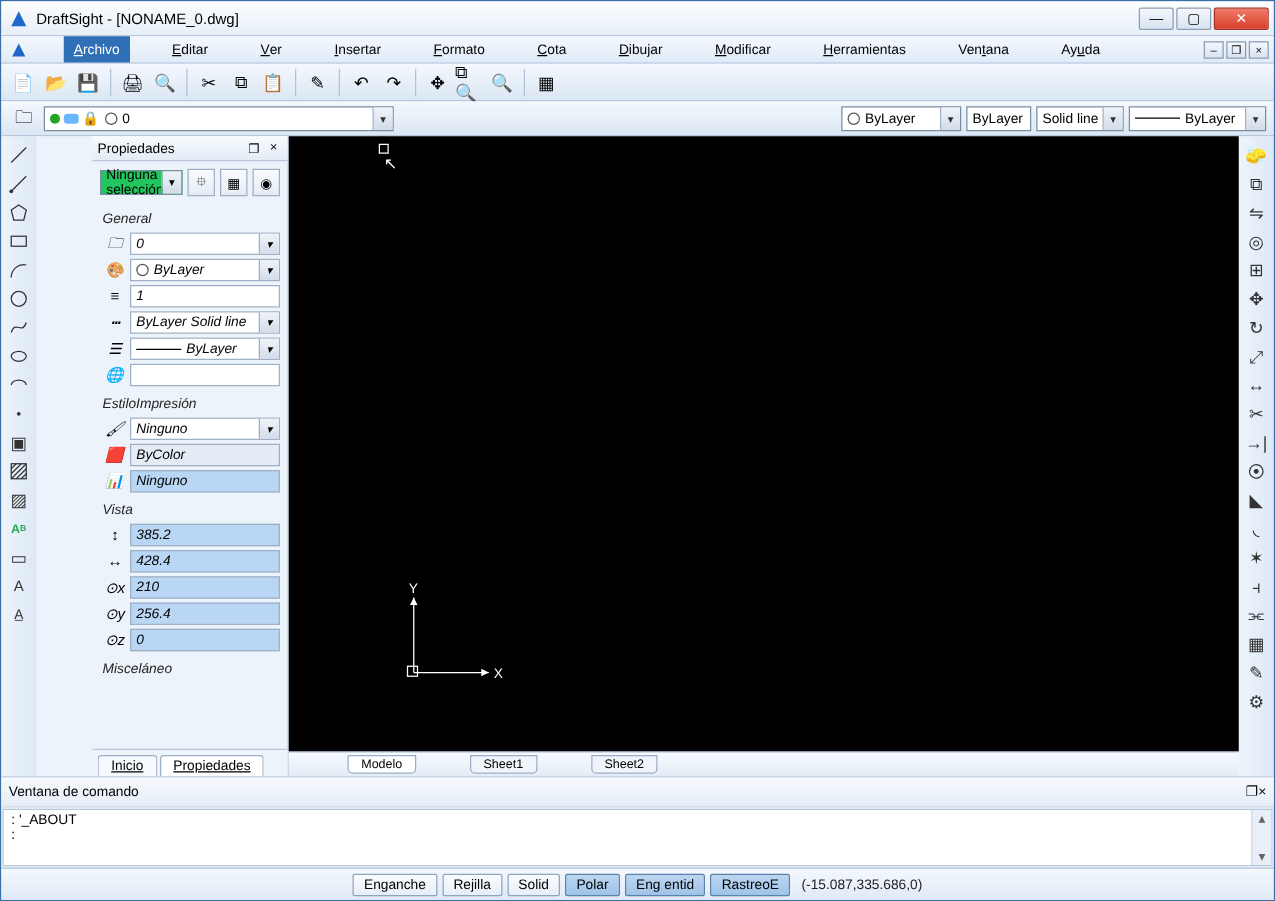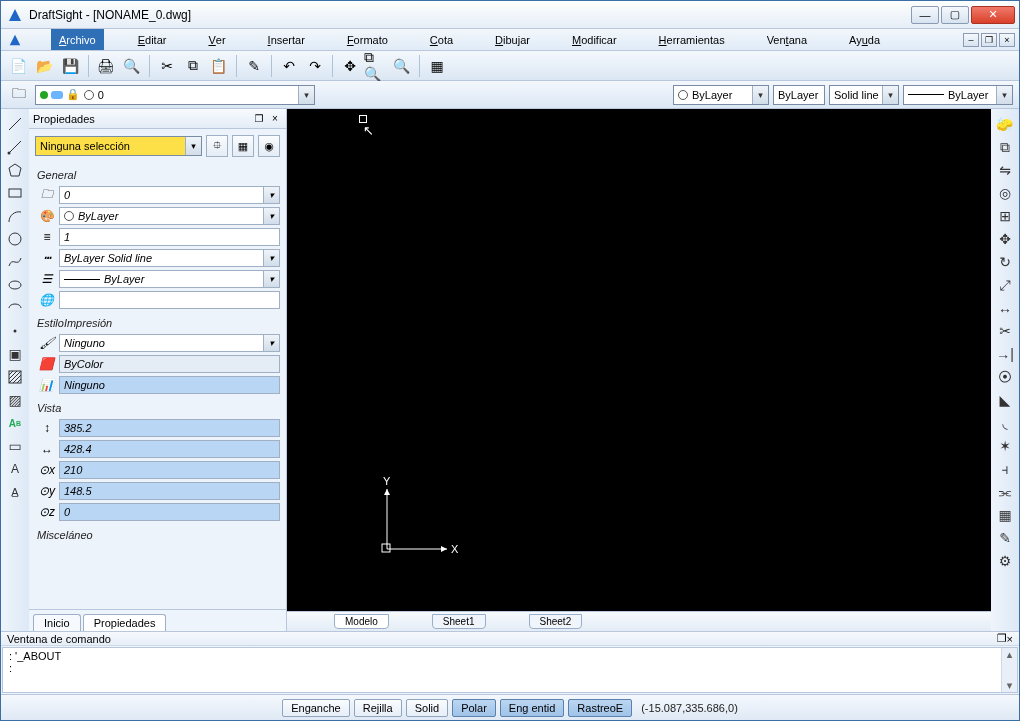--- a/index.html
+++ b/index.html
@@ -38,61 +38,61 @@
 .sw-dot { width: 8px; height: 8px; background: #22a522; border-radius: 50%; margin-right: 3px; }
 .sw-freeze { width: 12px; height: 8px; background: #6bb5ff; border-radius: 3px; margin-right: 3px; }
 
 
 .workrow { flex: 1; display: flex; min-height: 0; }
 .leftbar, .rightbar { width: 28px; background: linear-gradient(90deg,#eef4fb,#dde9f6); display: flex; flex-direction: column; align-items: center; padding: 4px 0; gap: 1px; }
 .vbtn { width: 22px; height: 22px; display: flex; align-items: center; justify-content: center; cursor: pointer; font-size: 14px; color: #333; }
 .vbtn svg { width: 16px; height: 16px; }
 
 
-.props-panel { width: 258px; background: #edf3fa; border-right: 1px solid #b8c7db; display: flex; flex-direction: column; }
+.props-panel { width: 202px; background: #edf3fa; border-right: 1px solid #b8c7db; display: flex; flex-direction: column; padding-left: 45px; }
 .panel-title { height: 20px; background: linear-gradient(#f8fbfe,#e3ecf6); border-bottom: 1px solid #b8c7db; display: flex; align-items: center; padding: 0 4px; font-size: 11px; }
 .panel-title .pspacer { flex: 1; }
 .panel-title .pbtn { width: 14px; height: 14px; font-size: 10px; display: flex; align-items: center; justify-content: center; cursor: pointer; margin-left: 2px; }
 .sel-row { padding: 6px; display: flex; gap: 4px; align-items: center; }
-.sel-combo { flex: 1; height: 20px; border: 1px solid #7a8ca3; background: #fde047; display: flex; align-items: center; padding: 0 4px; position: relative; }
+.sel-combo { flex: 1; height: 20px; border: 1px solid #7a8ca3; background: #22c55e; display: flex; align-items: center; padding: 0 4px; position: relative; }
 .sel-combo .dd { position: absolute; right: 0; top: 0; bottom: 0; width: 16px; background: linear-gradient(#f0f4f9,#d1dde9); border-left: 1px solid #a0b0c4; display: flex; align-items: center; justify-content: center; }
 .sel-combo .dd::after { content: "▾"; font-size: 9px; }
 .sbtn { width: 22px; height: 22px; border: 1px solid #a0b0c4; background: linear-gradient(#fafcfe,#e4ecf5); display: flex; align-items: center; justify-content: center; cursor: pointer; }
 .props-body { flex: 1; overflow-y: auto; padding: 0 6px 6px 6px; position: relative; font-style: italic; }
 .props-body::-webkit-scrollbar { width: 16px; }
 .props-body::-webkit-scrollbar-track { background: #e8eff8; }
 .props-body::-webkit-scrollbar-thumb { background: #c3d4e6; border: 1px solid #a0b4ca; }
 .group-h { font-size: 11px; color: #222; padding: 6px 2px 4px 2px; }
 .prop-row { display: flex; align-items: center; height: 20px; margin-bottom: 1px; }
 .prop-ico { width: 24px; display: flex; align-items: center; justify-content: center; font-size: 12px; }
 .prop-val { flex: 1; height: 18px; border: 1px solid #a0b0c4; background: #fff; padding: 0 4px; display: flex; align-items: center; position: relative; }
 .prop-val.ro { background: #e4ecf5; }
 .prop-val.hl { background: #b9d6f4; }
 .prop-val .dd2 { position: absolute; right: 0; top: 0; bottom: 0; width: 16px; background: linear-gradient(#f0f4f9,#d1dde9); border-left: 1px solid #a0b0c4; display: flex; align-items: center; justify-content: center; cursor: pointer; }
 .prop-val .dd2::after { content: "▾"; font-size: 9px; }
 
 .bottom-tabs { height: 22px; background: #eef4fb; display: flex; align-items: flex-end; padding: 0 4px; border-top: 1px solid #b8c7db; }
-.btab { padding: 2px 10px; border: 1px solid #a0b0c4; border-bottom: none; background: #f6f9fd; margin-right: 2px; cursor: pointer; border-radius: 3px 3px 0 0; }
+.btab { padding: 2px 10px; border: 1px solid #a0b0c4; border-bottom: none; background: #f6f9fd; margin-right: 2px; cursor: pointer; border-radius: 3px 3px 0 0; text-decoration: underline; }
 .btab.active { background: #fff; }
 
 
 .center-col { flex: 1; display: flex; flex-direction: column; min-width: 0; }
 .canvas { flex: 1; background: #000; position: relative; }
 .ucs { position: absolute; left: 90px; bottom: 50px; }
 .ucs svg { overflow: visible; }
 .cursor-sq { position: absolute; left: 72px; top: 6px; width: 8px; height: 8px; border: 1px solid #fff; }
 .cursor-arrow { position: absolute; left: 76px; top: 14px; color: #fff; font-size: 13px; }
 
 .sheet-tabs { height: 20px; background: linear-gradient(#f7fafd,#e3ecf6); display: flex; align-items: center; padding: 0 6px; gap: 2px; border-top: 1px solid #b8c7db; }
 .stab { padding: 1px 10px; border: 1px solid #9bb0c8; background: #f0f5fb; cursor: pointer; border-radius: 0 0 4px 4px; font-size: 10px; margin-left: 41px; }
 .stab.active { background: #fff; }
 
 
 .cmdwin { border-top: 1px solid #b8c7db; background: #edf3fa; }
-.cmdwin .hdr { height: 14px; display: flex; align-items: center; padding: 0 6px; background: linear-gradient(#f6f9fd,#e6eef7); border-bottom: 1px solid #cdd9e7; text-align: right; }
+.cmdwin .hdr { height: 24px; display: flex; align-items: center; padding: 0 6px; background: linear-gradient(#f6f9fd,#e6eef7); border-bottom: 1px solid #cdd9e7; text-align: right; }
 .cmdwin .hdr .pspacer { flex: 1; }
 .cmdwin .body { background: #fff; height: 46px; padding: 2px 6px; font-family: Tahoma; border: 1px solid #b8c7db; margin: 1px; position: relative; }
 .cmdwin .body .line { white-space: pre; }
 .cmdwin .scroll { position: absolute; right: 0; top: 0; bottom: 0; width: 16px; background: #e8eff8; border-left: 1px solid #cdd9e7; display: flex; flex-direction: column; justify-content: space-between; align-items: center; font-size: 9px; color: #666; }
 
 
 .statusbar { height: 26px; background: linear-gradient(#f4f8fd,#dfe9f5); display: flex; align-items: center; justify-content: center; gap: 4px; border-top: 1px solid #b8c7db; padding: 0 6px; }
 .stoggle { padding: 2px 8px; border: 1px solid #8fa5bd; background: linear-gradient(#fafcfe,#e7eef7); cursor: pointer; border-radius: 2px; font-size: 11px; }
 .stoggle.on { background: linear-gradient(#bcd6f1,#9ec3e8); border-color: #5a82ad; }
 .coords { margin-left: 5px; font-size: 11px; color: #222; }
@@ -364,21 +364,21 @@
         </div>
       <div class="prop-row">
           <div class="prop-ico">⊙x</div>
           <div class="prop-val hl">
             <span>210</span>
           </div>
         </div>
       <div class="prop-row">
           <div class="prop-ico">⊙y</div>
           <div class="prop-val hl">
-            <span>148.5</span>
+            <span>256.4</span>
           </div>
         </div>
       <div class="prop-row">
           <div class="prop-ico">⊙z</div>
           <div class="prop-val hl">
             <span>0</span>
           </div>
         </div>
 
       <div class="group-h">Misceláneo</div>

